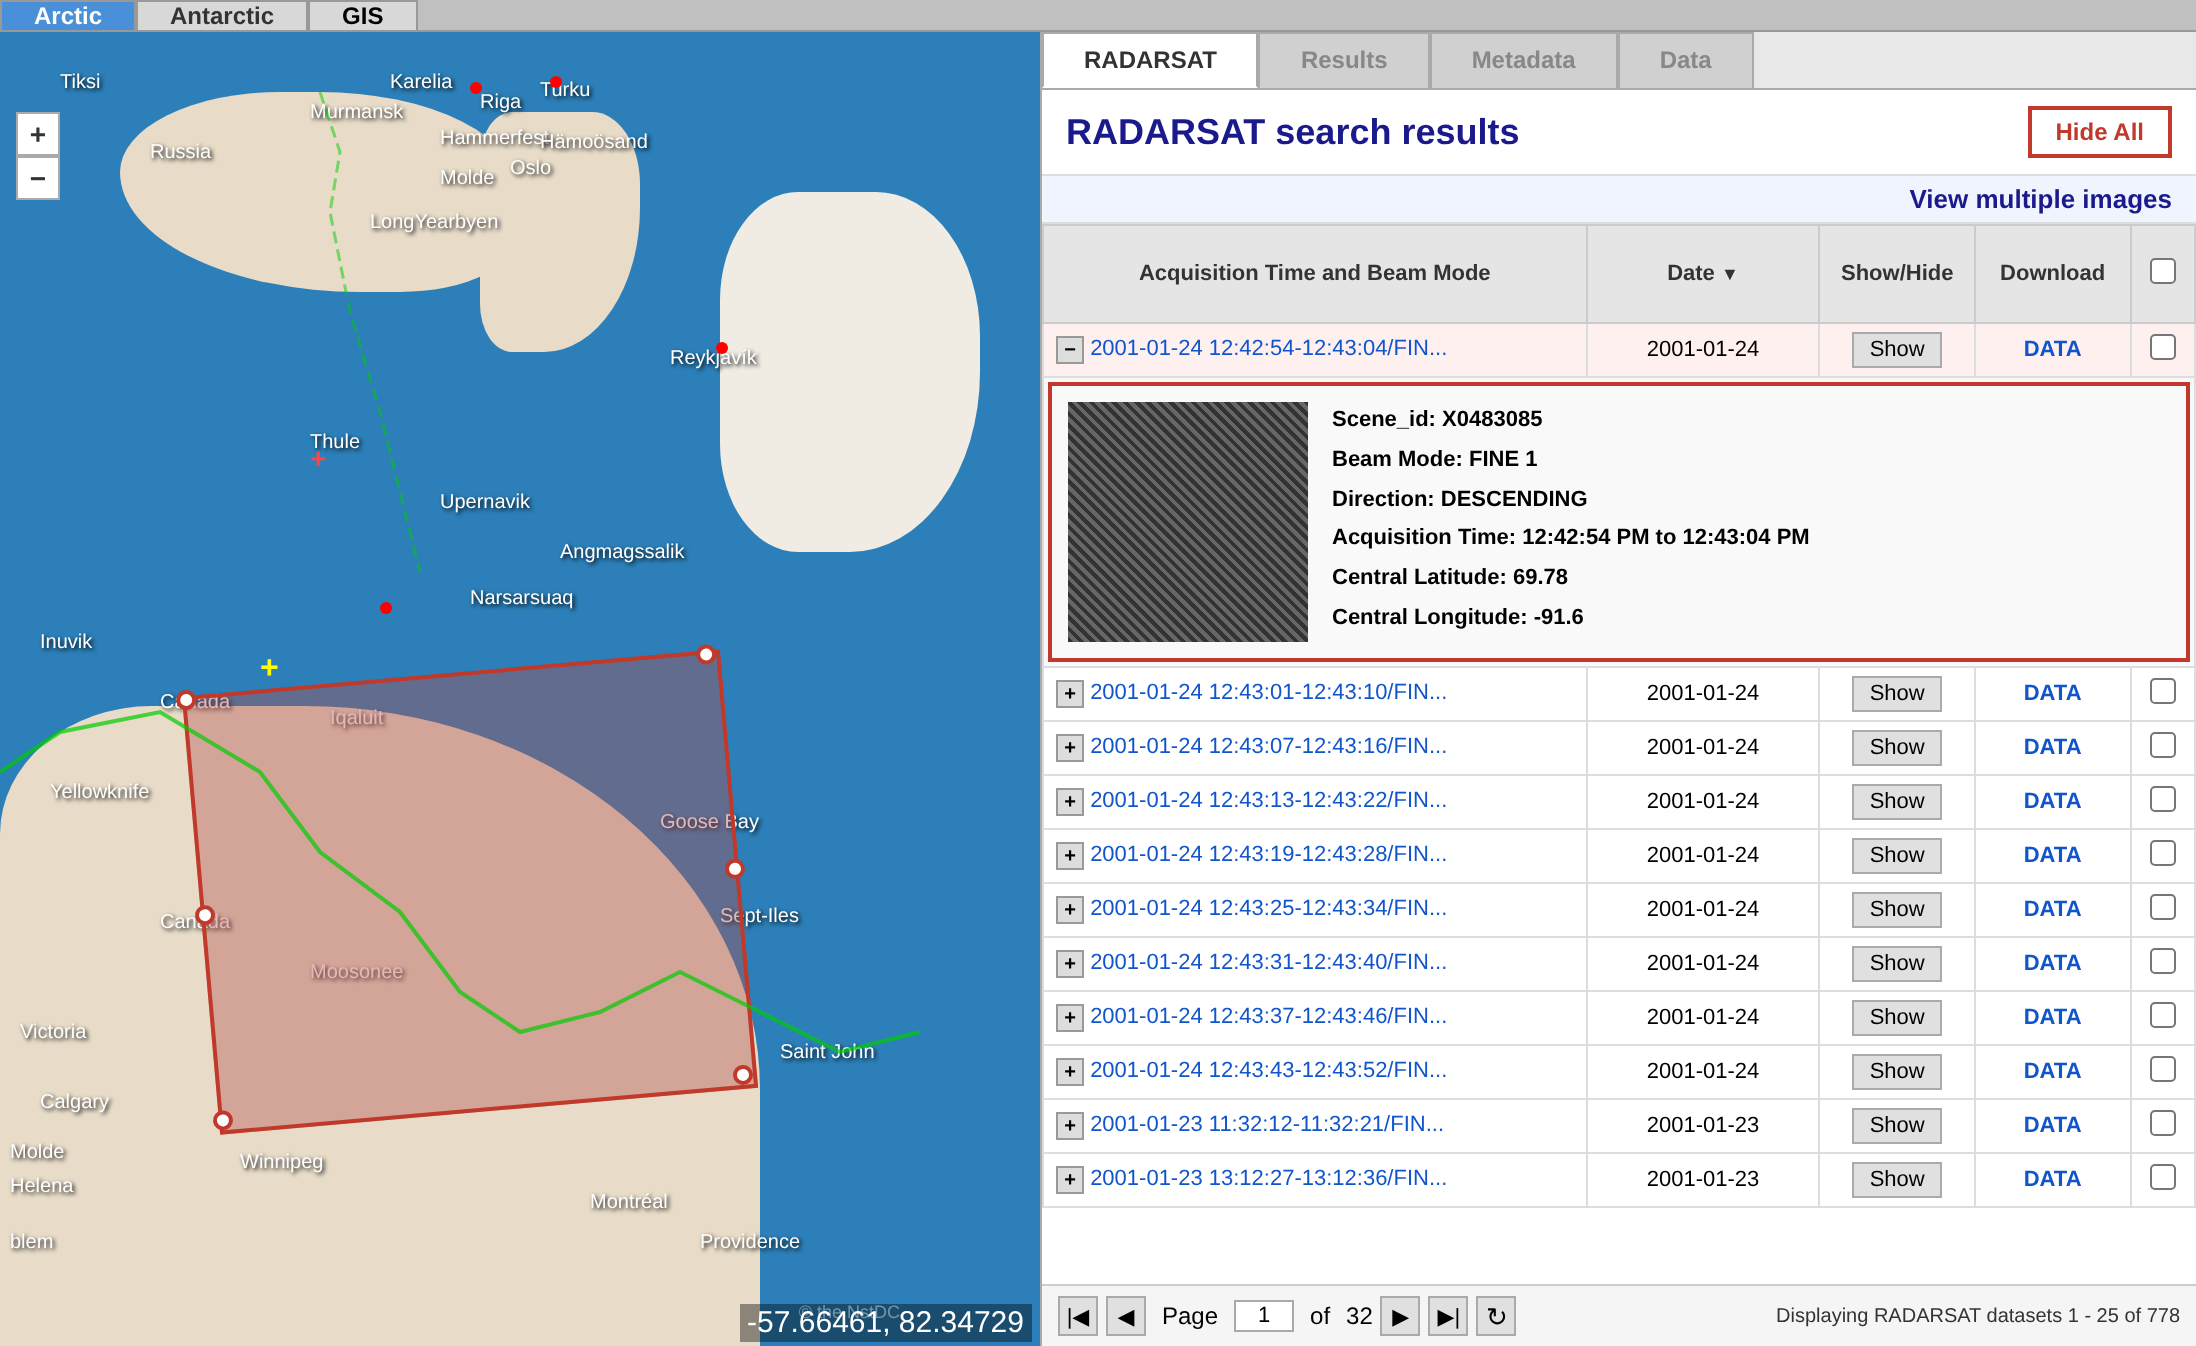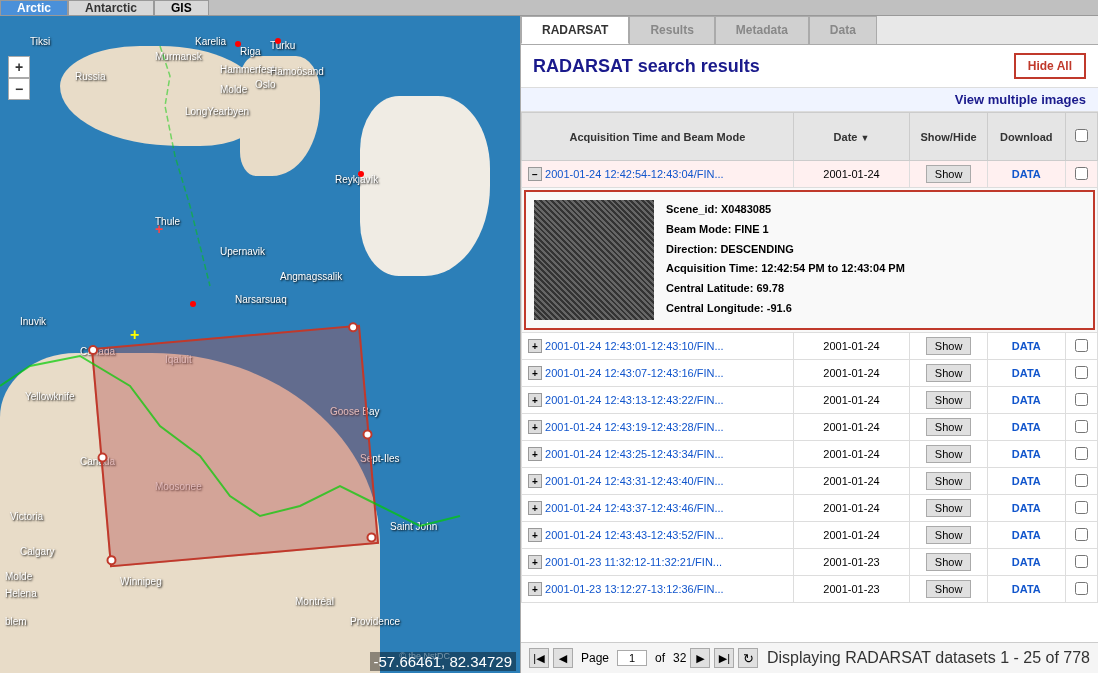--- a/index.html
+++ b/index.html
@@ -68,21 +68,21 @@
     .detail-thumb { width: 120px; height: 120px; background: #555; flex-shrink: 0; overflow: hidden; }
     .detail-thumb-img { width: 100%; height: 100%; background: repeating-linear-gradient(45deg, #333, #333 2px, #666 2px, #666 4px); }
     .detail-info { flex: 1; font-size: 11px; line-height: 1.8; }
     .detail-info span { font-weight: bold; }
 
     
     .pagination { display: flex; align-items: center; justify-content: space-between; padding: 5px 8px; border-top: 1px solid #ccc; background: #f5f5f5; }
     .page-controls { display: flex; align-items: center; gap: 4px; }
     .page-btn { width: 20px; height: 20px; border: 1px solid #aaa; background: #e0e0e0; cursor: pointer; display: flex; align-items: center; justify-content: center; font-size: 11px; }
     .page-input { width: 30px; text-align: center; border: 1px solid #aaa; padding: 1px 2px; font-size: 11px; }
-    .page-status { font-size: 16px; color: #333; }
+    .page-status { font-size: 10px; color: #333; }
     .refresh-btn { width: 20px; height: 20px; border: 1px solid #aaa; background: #e0e0e0; cursor: pointer; display: flex; align-items: center; justify-content: center; font-size: 13px; }
     tr.selected-row td { background: #fff0f0; }
 
     
     input[type=checkbox] { cursor: pointer; }
 
     
     .sort-arrow { font-size: 9px; }
 
     

